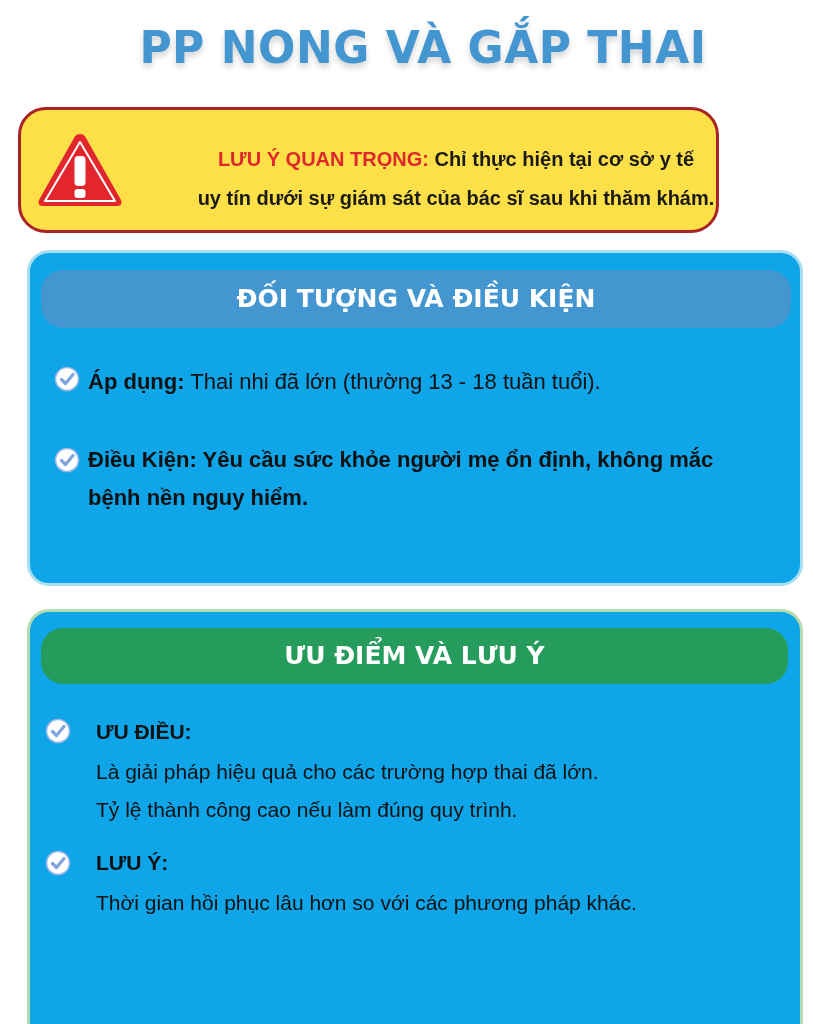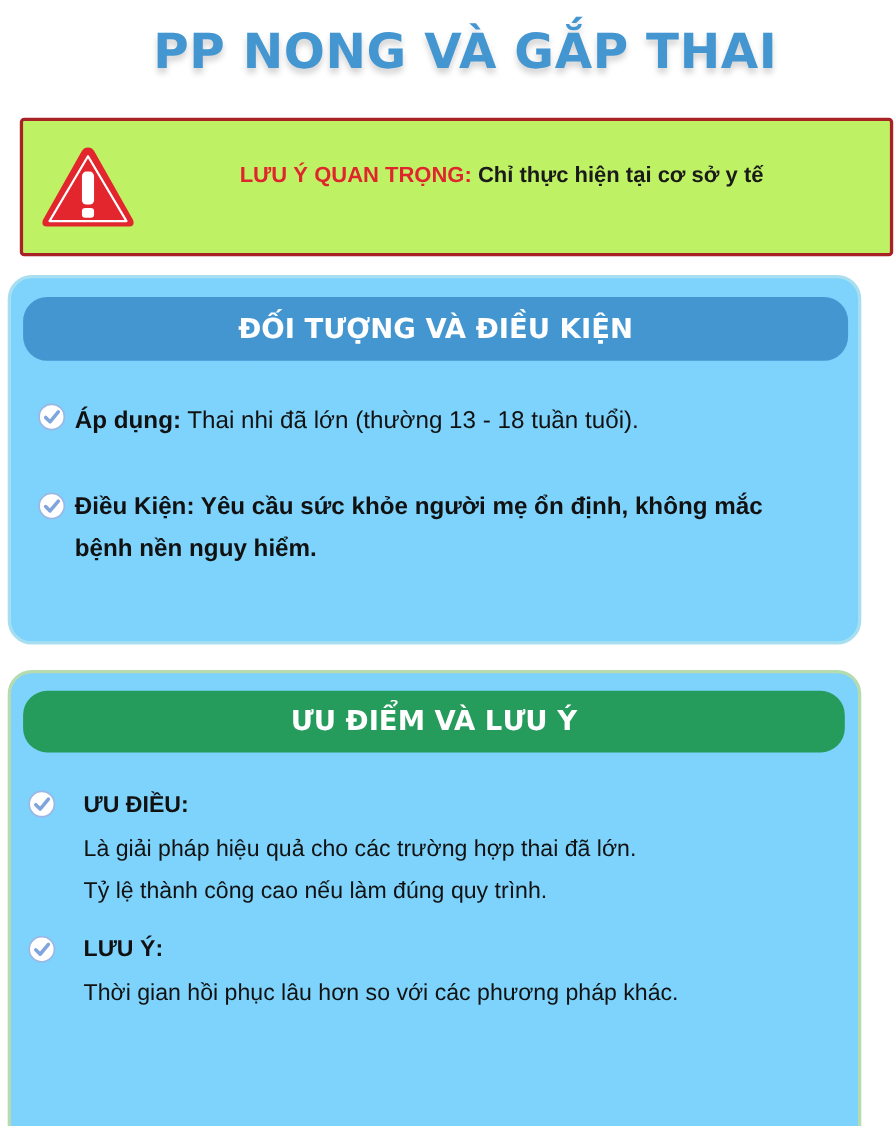--- a/index.html
+++ b/index.html
@@ -9,33 +9,33 @@
     .title {
       position: absolute; left: 0; top: 22px; width: 814px; text-align: center;
       font-family: "DejaVu Sans", sans-serif; font-weight: bold; font-size: 44px;
       letter-spacing: 0.5px; color: #4496d1;
       text-shadow: 0 4px 6px rgba(0,0,0,0.18);
       padding-left: 32px;
     }
 
     
     .alert {
-      position: absolute; left: 18px; top: 107px; width: 794px; height: 126px;
-      border: 3px solid #a82226; border-radius: 4px; background: #bef264;
+      position: absolute; left: 18px; top: 107px; width: 701px; height: 126px;
+      border: 3px solid #a82226; border-radius: 28px; background: #fde047;
     }
     .alert-icon { position: absolute; left: 15px; top: 20px; width: 88px; height: 80px; }
     .alert-text {
       position: absolute; left: 110px; top: 30px; width: 650px; text-align: center;
       font-weight: bold; font-size: 20px; line-height: 39px; color: #1a1a1a;
     }
     .alert-text .label { color: #e0262d; }
 
     
     .card {
-      position: absolute; left: 7px; width: 776px; border-radius: 22px; background: #7dd3fc;
+      position: absolute; left: 27px; width: 776px; border-radius: 22px; background: #0ea5e9;
     }
     .card.blue { top: 250px; height: 336px; border: 3px solid #a8dff0; }
     .card.green { top: 609px; height: 438px; border: 3px solid #b5dbaf; }
 
     .pill {
       position: absolute; left: 11px; height: 58px; border-radius: 22px;
       color: #ffffff; font-weight: bold; font-size: 25px; text-align: center; line-height: 58px;
       font-family: "DejaVu Sans", sans-serif;
     }
     .card.blue .pill { top: 17px; width: 750px; background: #4496d1; }
@@ -58,20 +58,21 @@
 
 <div class="alert">
   <svg class="alert-icon" viewBox="0 0 88 80">
     <path d="M44 4 Q48 4 50 8 L85 70 Q87 76 81 76 L7 76 Q1 76 3 70 L38 8 Q40 4 44 4 Z" fill="#e3262d"></path>
     <path d="M44 12 L79 71 L9 71 Z" fill="none" stroke="#ffffff" stroke-width="2" stroke-linejoin="round"></path>
     <rect x="38.5" y="26" width="11" height="30" rx="4" fill="#ffffff"></rect>
     <rect x="38.5" y="59" width="11" height="9" rx="3" fill="#ffffff"></rect>
   </svg>
   <div class="alert-text">
     <div><span class="label">LƯU Ý QUAN TRỌNG:</span><span> Chỉ thực hiện tại cơ sở y tế</span></div>
+    <div>uy tín dưới sự giám sát của bác sĩ  sau khi thăm khám.</div>
   </div>
 </div>
 
 <div class="card blue">
   <div class="pill">ĐỐI TƯỢNG VÀ ĐIỀU KIỆN</div>
 
   <svg class="check" style="left:24px; top:113px;" viewBox="0 0 26 26">
     <circle cx="13" cy="13" r="11.5" fill="#ffffff" stroke="#9ab8e6" stroke-width="1.6"></circle>
     <path d="M7.5 13.5 L11.5 17.5 L19 8.5" fill="none" stroke="#7fa5dc" stroke-width="3.2" stroke-linecap="round" stroke-linejoin="round"></path>
   </svg>

